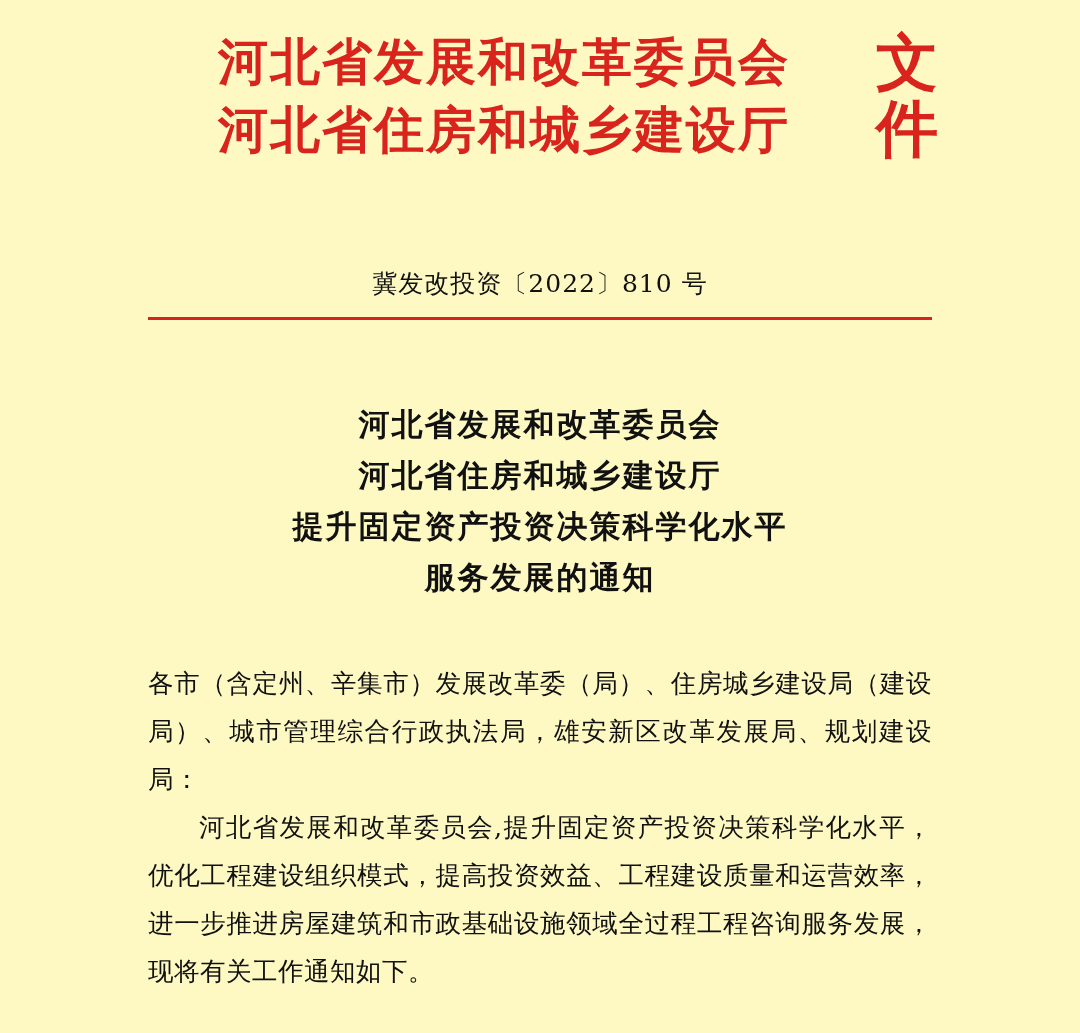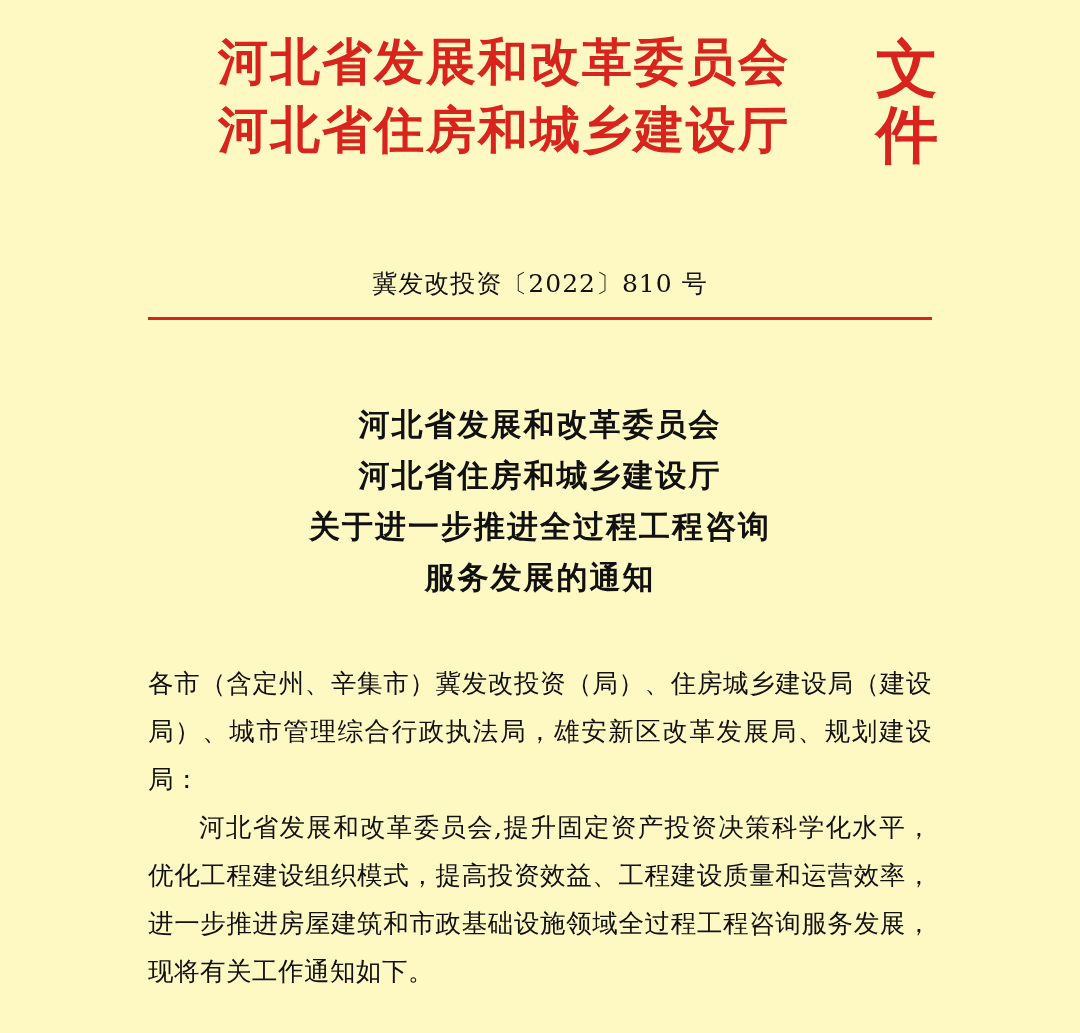--- a/index.html
+++ b/index.html
@@ -39,21 +39,21 @@
     font-family: "DejaVu Serif", "Liberation Serif", serif;
     font-weight: bold;
     font-size: 50px;
     line-height: 68px;
     letter-spacing: 2px;
     white-space: nowrap;
   }
   .masthead-wen {
     position: absolute;
     left: 848px;
-    top: 36px;
+    top: 30px;
     width: 118px;
     color: #d8241c;
     font-family: "DejaVu Serif", "Liberation Serif", serif;
     font-weight: bold;
     font-size: 62px;
     line-height: 66px;
     letter-spacing: 0px;
     text-align: center;
   }
 
@@ -127,22 +127,22 @@
   </div>
 
   <div class="docnum-block">
     <div class="docnum">冀发改投资〔2022〕810 号</div>
     <div class="red-rule"></div>
   </div>
 
   <div class="title-block">
     <div class="title-line">河北省发展和改革委员会</div>
     <div class="title-line">河北省住房和城乡建设厅</div>
-    <div class="title-line">关于进一步推进全过程工程咨询</div>
+    <div class="title-line">提升固定资产投资决策科学化水平</div>
     <div class="title-line">服务发展的通知</div>
   </div>
 
   <div class="body-block">
-    <div class="para">各市（含定州、辛集市）冀发改投资（局）、住房城乡建设局（建设局）、城市管理综合行政执法局，雄安新区改革发展局、规划建设局：</div>
+    <div class="para">各市（含定州、辛集市）发展改革委（局）、住房城乡建设局（建设局）、城市管理综合行政执法局，雄安新区改革发展局、规划建设局：</div>
     <div class="para indent">河北省发展和改革委员会,提升固定资产投资决策科学化水平，优化工程建设组织模式，提高投资效益、工程建设质量和运营效率，进一步推进房屋建筑和市政基础设施领域全过程工程咨询服务发展，现将有关工作通知如下。</div>
   </div>
 
 </div>
 
 </body></html>

